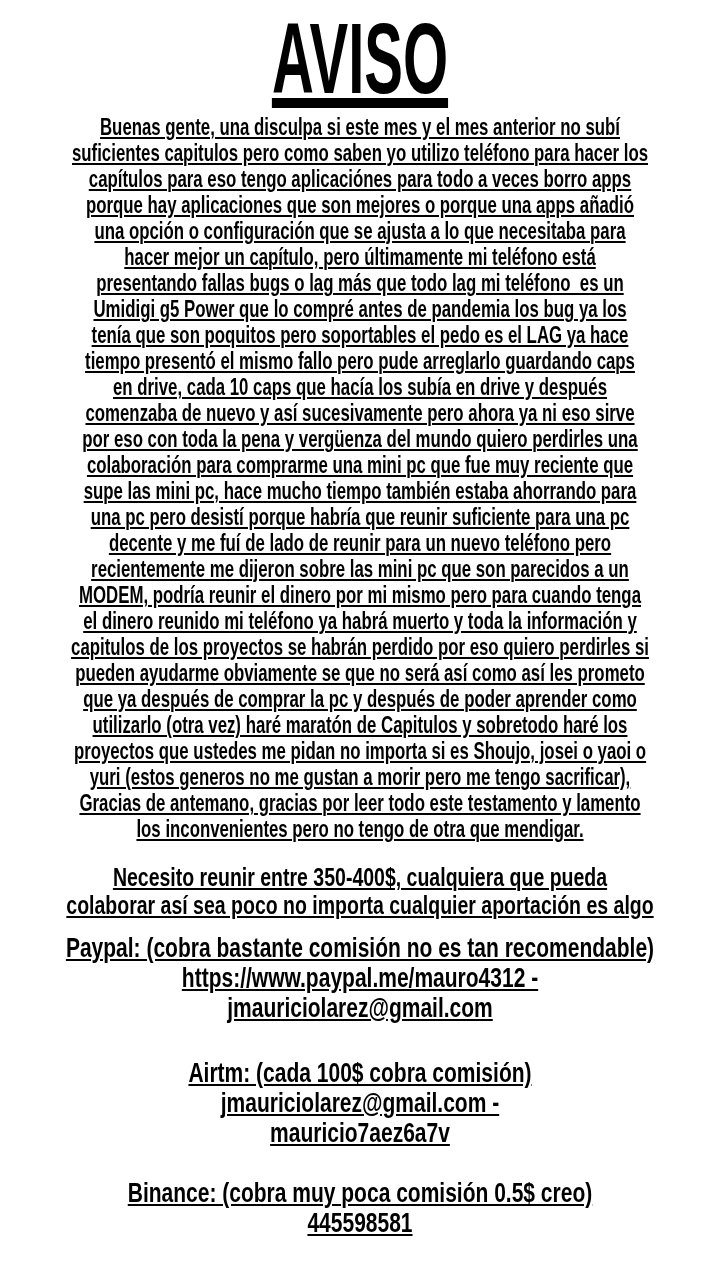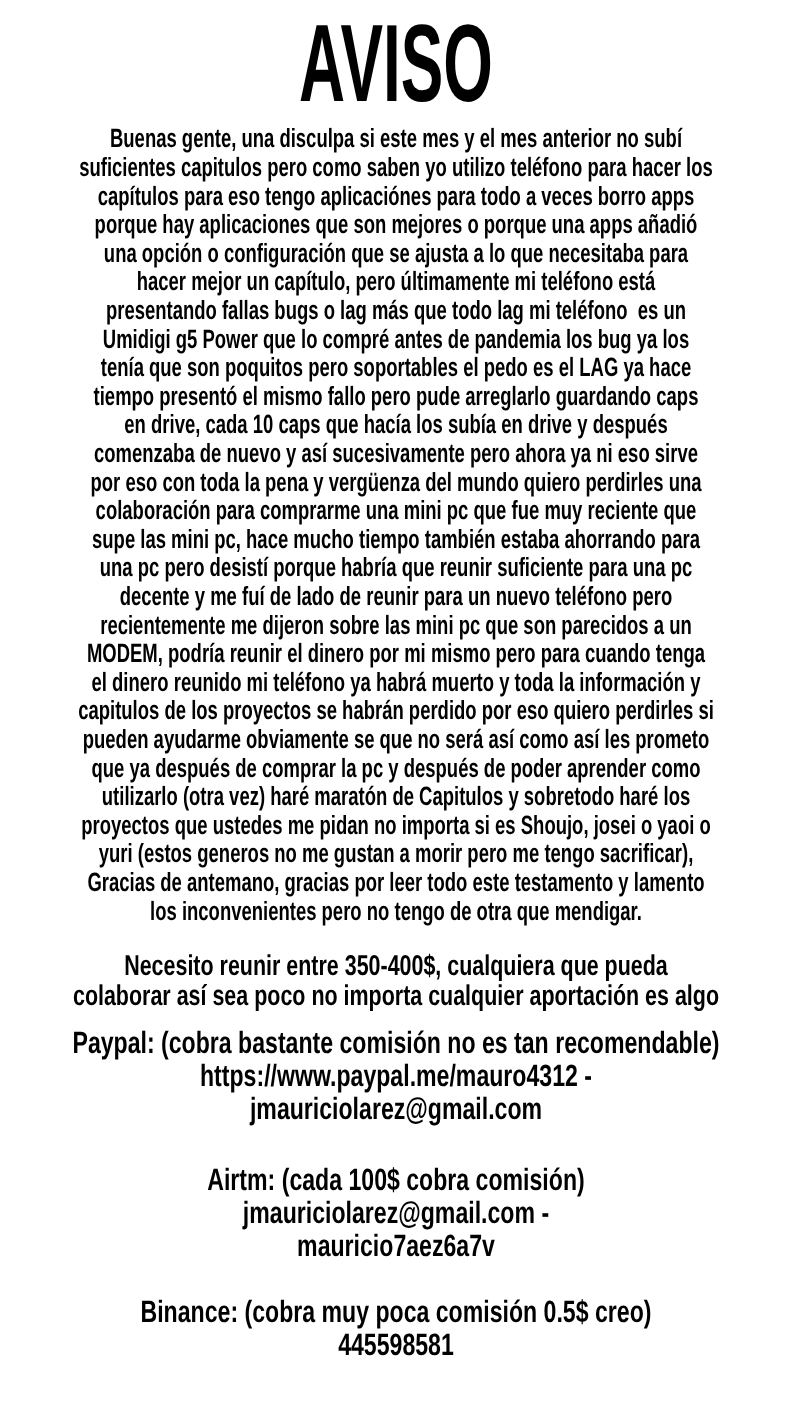--- a/index.html
+++ b/index.html
@@ -8,20 +8,21 @@
     height: 1280px;
     background: #ffffff;
     color: #000000;
     font-family: "Liberation Sans", "DejaVu Sans", sans-serif;
     font-weight: 700;
     overflow: hidden;
   }
   .page {
     padding: 0 24px;
     width: 672px;
+    text-decoration: underline;
   }
   
   .cond {
     transform-origin: 0 0;
     text-align: center;
     white-space: pre-wrap;
   }
   .title-text {
     font-size: 100px;
     line-height: 105px;

